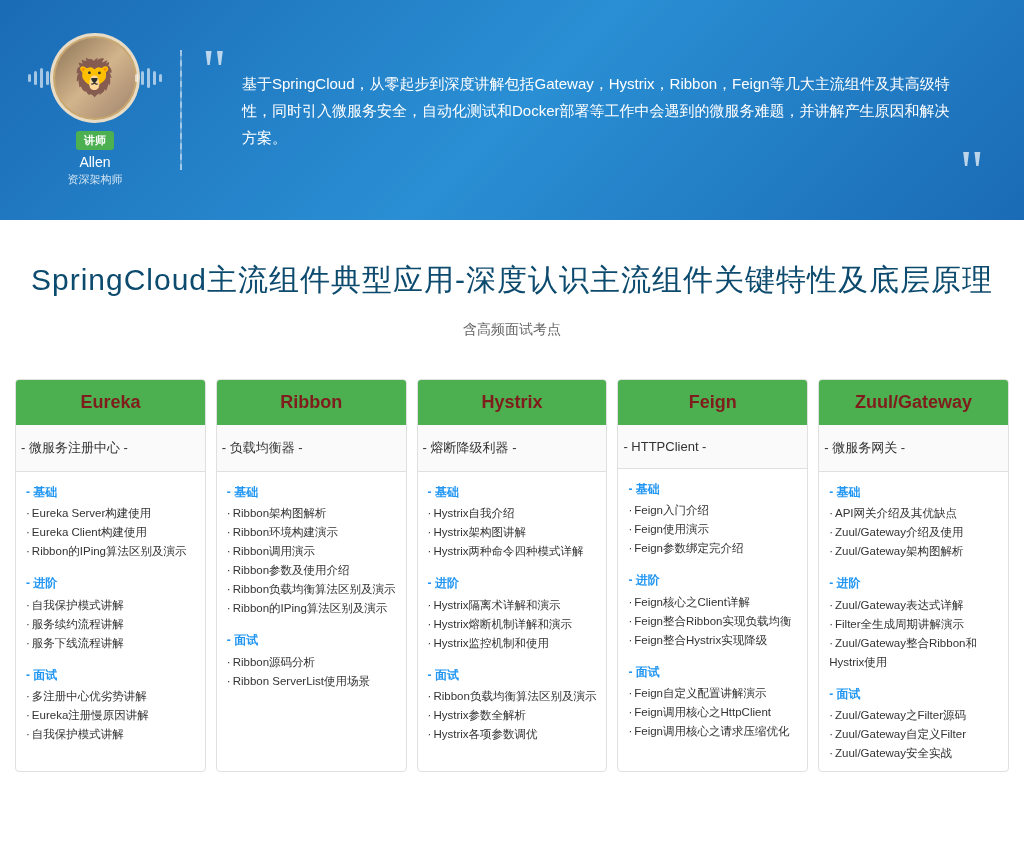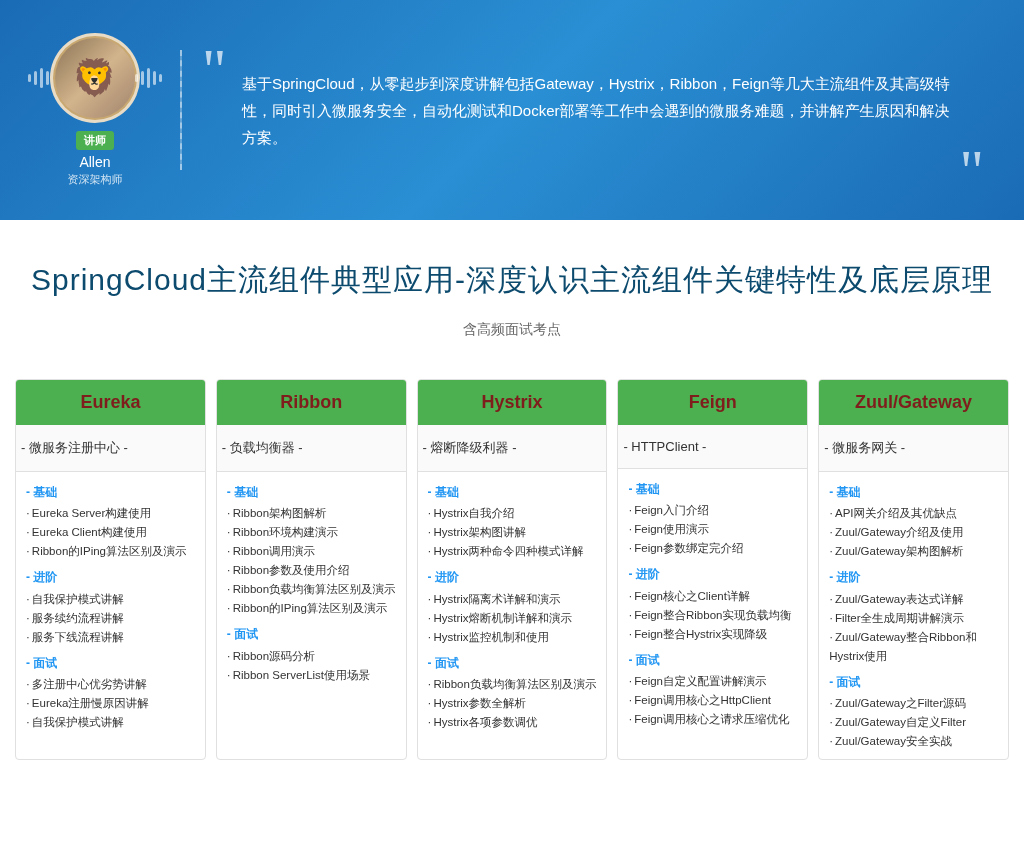--- a/index.html
+++ b/index.html
@@ -183,21 +183,21 @@
     .card-body {
       padding: 8px 10px;
       font-size: 12px;
       line-height: 1.7;
       flex: 1;
     }
     .section-label {
       color: #2196F3;
       font-weight: bold;
       font-size: 12px;
-      margin-top: 6px;
+      margin-top: 12px;
       margin-bottom: 2px;
       display: block;
     }
     .section-label:first-child { margin-top: 2px; }
     .item-line {
       color: #333;
       font-size: 11.5px;
       line-height: 1.65;
       display: block;
     }

